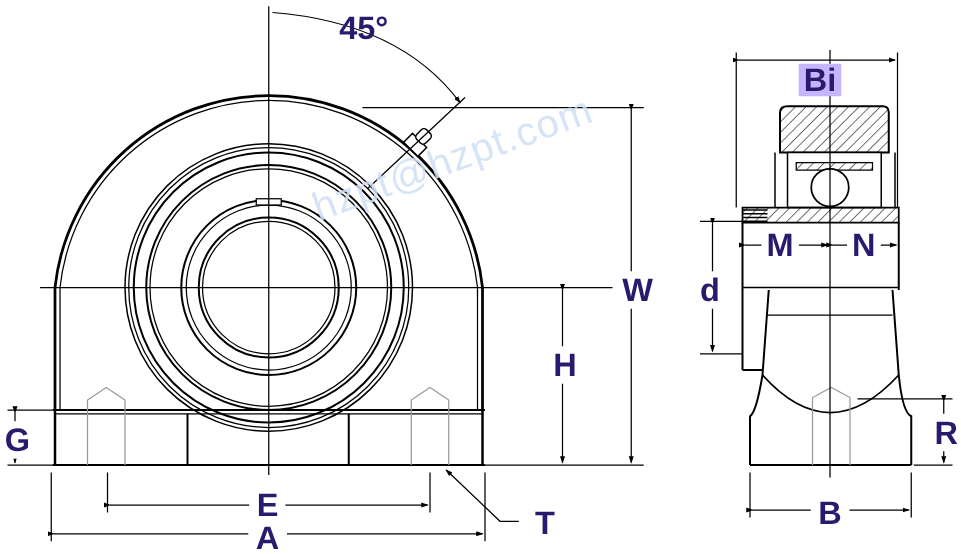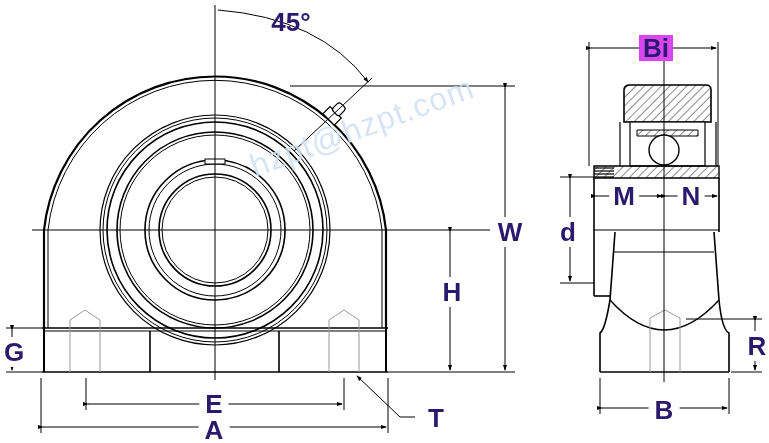--- a/index.html
+++ b/index.html
@@ -140,18 +140,18 @@
 <div class="wm">hzpt@hzpt.com</div>
 
 <div class="lbl" style="left:291px;top:22px;">45°</div>
 <div class="lbl" style="left:510px;top:232px;background:#fff;padding:2px 0;">W</div>
 <div class="lbl" style="left:452px;top:292px;background:#fff;padding:2px 0;">H</div>
 <div class="lbl" style="left:14px;top:352px;background:#fff;padding:2px 0;">G</div>
 <div class="lbl" style="left:214px;top:404px;background:#fff;padding:0 6px;">E</div>
 <div class="lbl" style="left:214px;top:430px;background:#fff;padding:0 6px;">A</div>
 <div class="lbl" style="left:436px;top:418px;">T</div>
 
-<div class="lbl" style="left:656px;top:48px;background:#d946ef;padding:0 4px;">Bi</div>
+<div class="lbl" style="left:656px;top:64px;background:#c4b5fd;padding:0 4px;">Bi</div>
 <div class="lbl" style="left:624px;top:196px;background:#fff;padding:0 4px;">M</div>
 <div class="lbl" style="left:691px;top:196px;background:#fff;padding:0 4px;">N</div>
 <div class="lbl" style="left:568px;top:232px;background:#fff;padding:2px 0;">d</div>
 <div class="lbl" style="left:757px;top:346px;background:#fff;padding:2px 0;">R</div>
 <div class="lbl" style="left:664px;top:410px;background:#fff;padding:0 6px;">B</div>
 
 </body></html>

